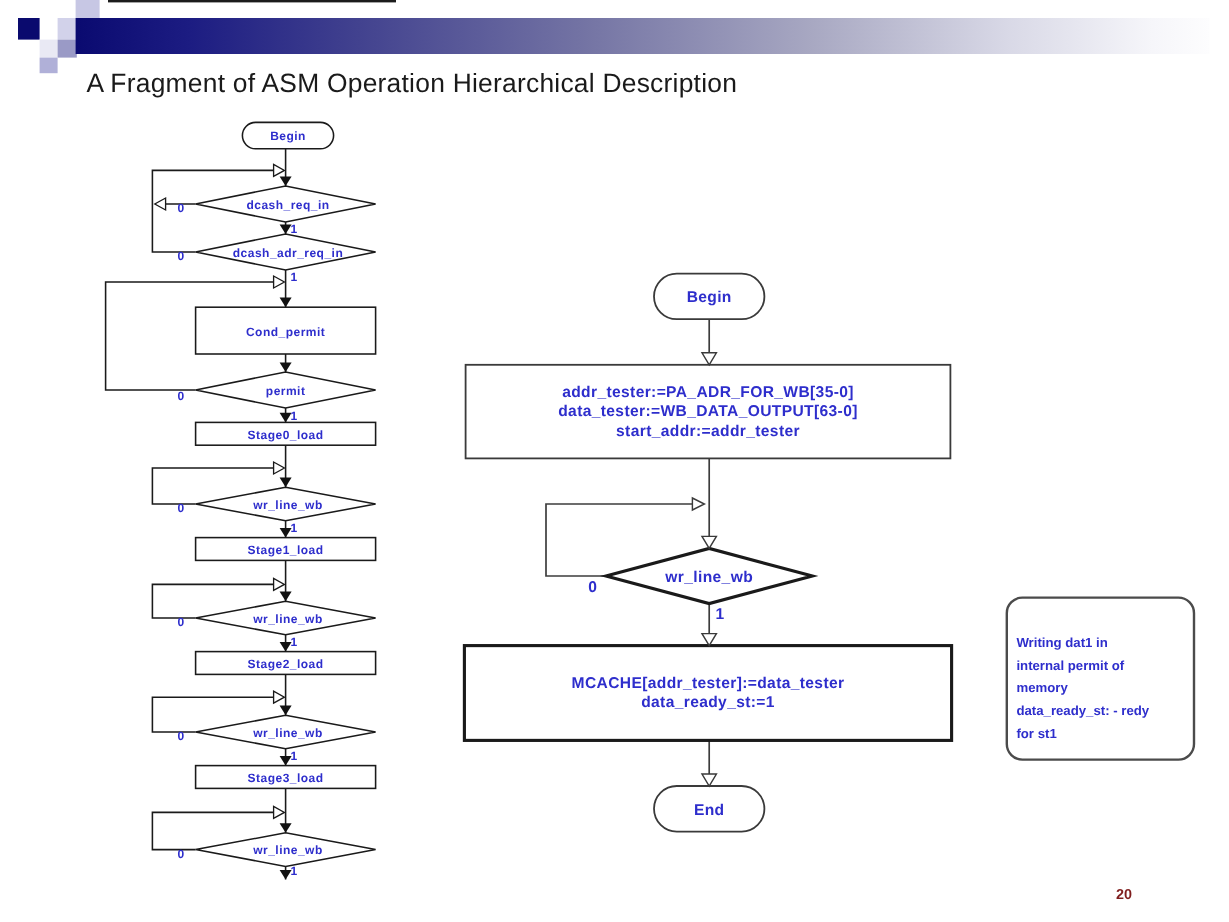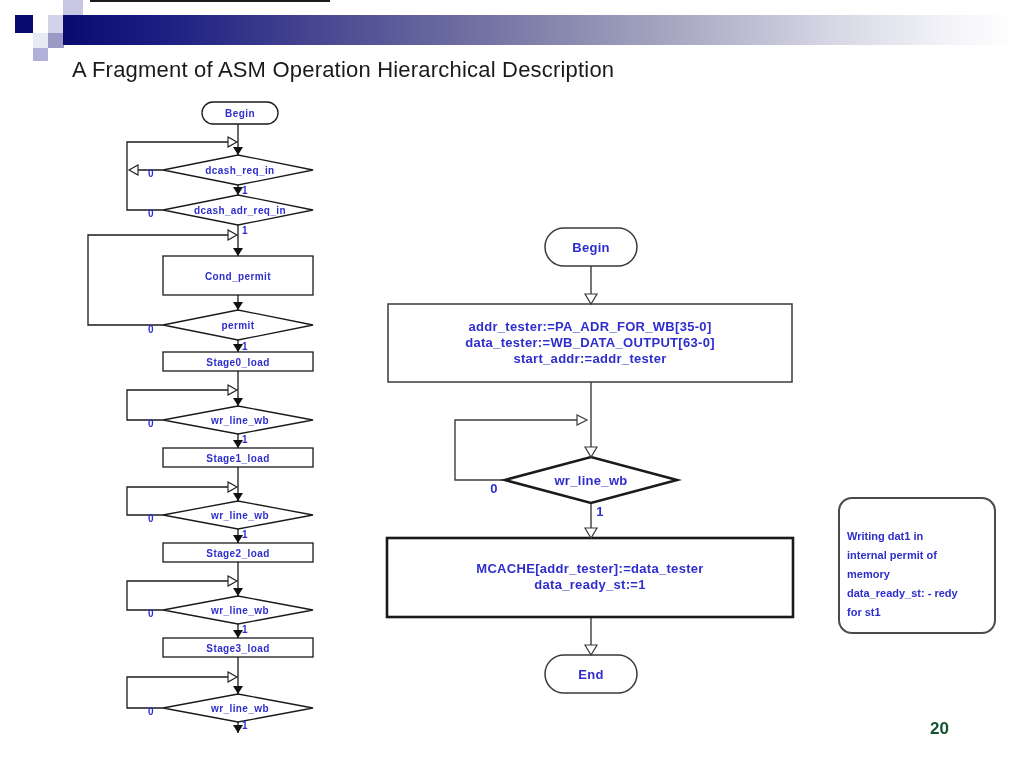--- a/index.html
+++ b/index.html
@@ -6,21 +6,21 @@
   #slide{position:relative;width:1024px;height:768px;background:#ffffff;overflow:hidden;
          font-family:"Liberation Sans",sans-serif;}
   
   .sq{position:absolute;}
   #topline{position:absolute;left:90px;top:0;width:240px;height:2px;background:#1c1c1c;}
   #gradbar{position:absolute;left:63px;top:15px;width:945px;height:30px;
            background:linear-gradient(90deg,#0a0a70 0%,#1c1c82 10%,#42428f 25%,#7474a4 45%,
                       #a8a8c2 65%,#d8d8e6 82%,#f6f6fa 95%,#fdfdfe 100%);}
   #title{position:absolute;left:72px;top:57px;width:900px;font-size:22px;color:#1a1a1a;
          letter-spacing:0.2px;white-space:nowrap;}
-  #pagenum{position:absolute;left:930px;top:719px;font-size:17px;font-weight:bold;color:#14532d;}
+  #pagenum{position:absolute;left:930px;top:738px;font-size:12px;font-weight:bold;color:#7f1d1d;}
   
   #notebox{position:absolute;left:838px;top:497px;width:158px;height:137px;box-sizing:border-box;
            border:2px solid #4b4b4b;border-radius:14px;padding:28px 5px 0 7px;}
   .noteline{font-size:11px;font-weight:bold;color:#2e2ecc;line-height:19px;white-space:nowrap;}
   
   #flow{position:absolute;left:0;top:0;}
   .ln{stroke:#1a1a1a;stroke-width:1.3;fill:none;}
   .lnr{stroke:#3c3c3c;stroke-width:1.4;fill:none;}
   .shp{fill:#ffffff;stroke:#1a1a1a;stroke-width:1.3;}
   .shpr{fill:#ffffff;stroke:#3a3a3a;stroke-width:1.5;}

